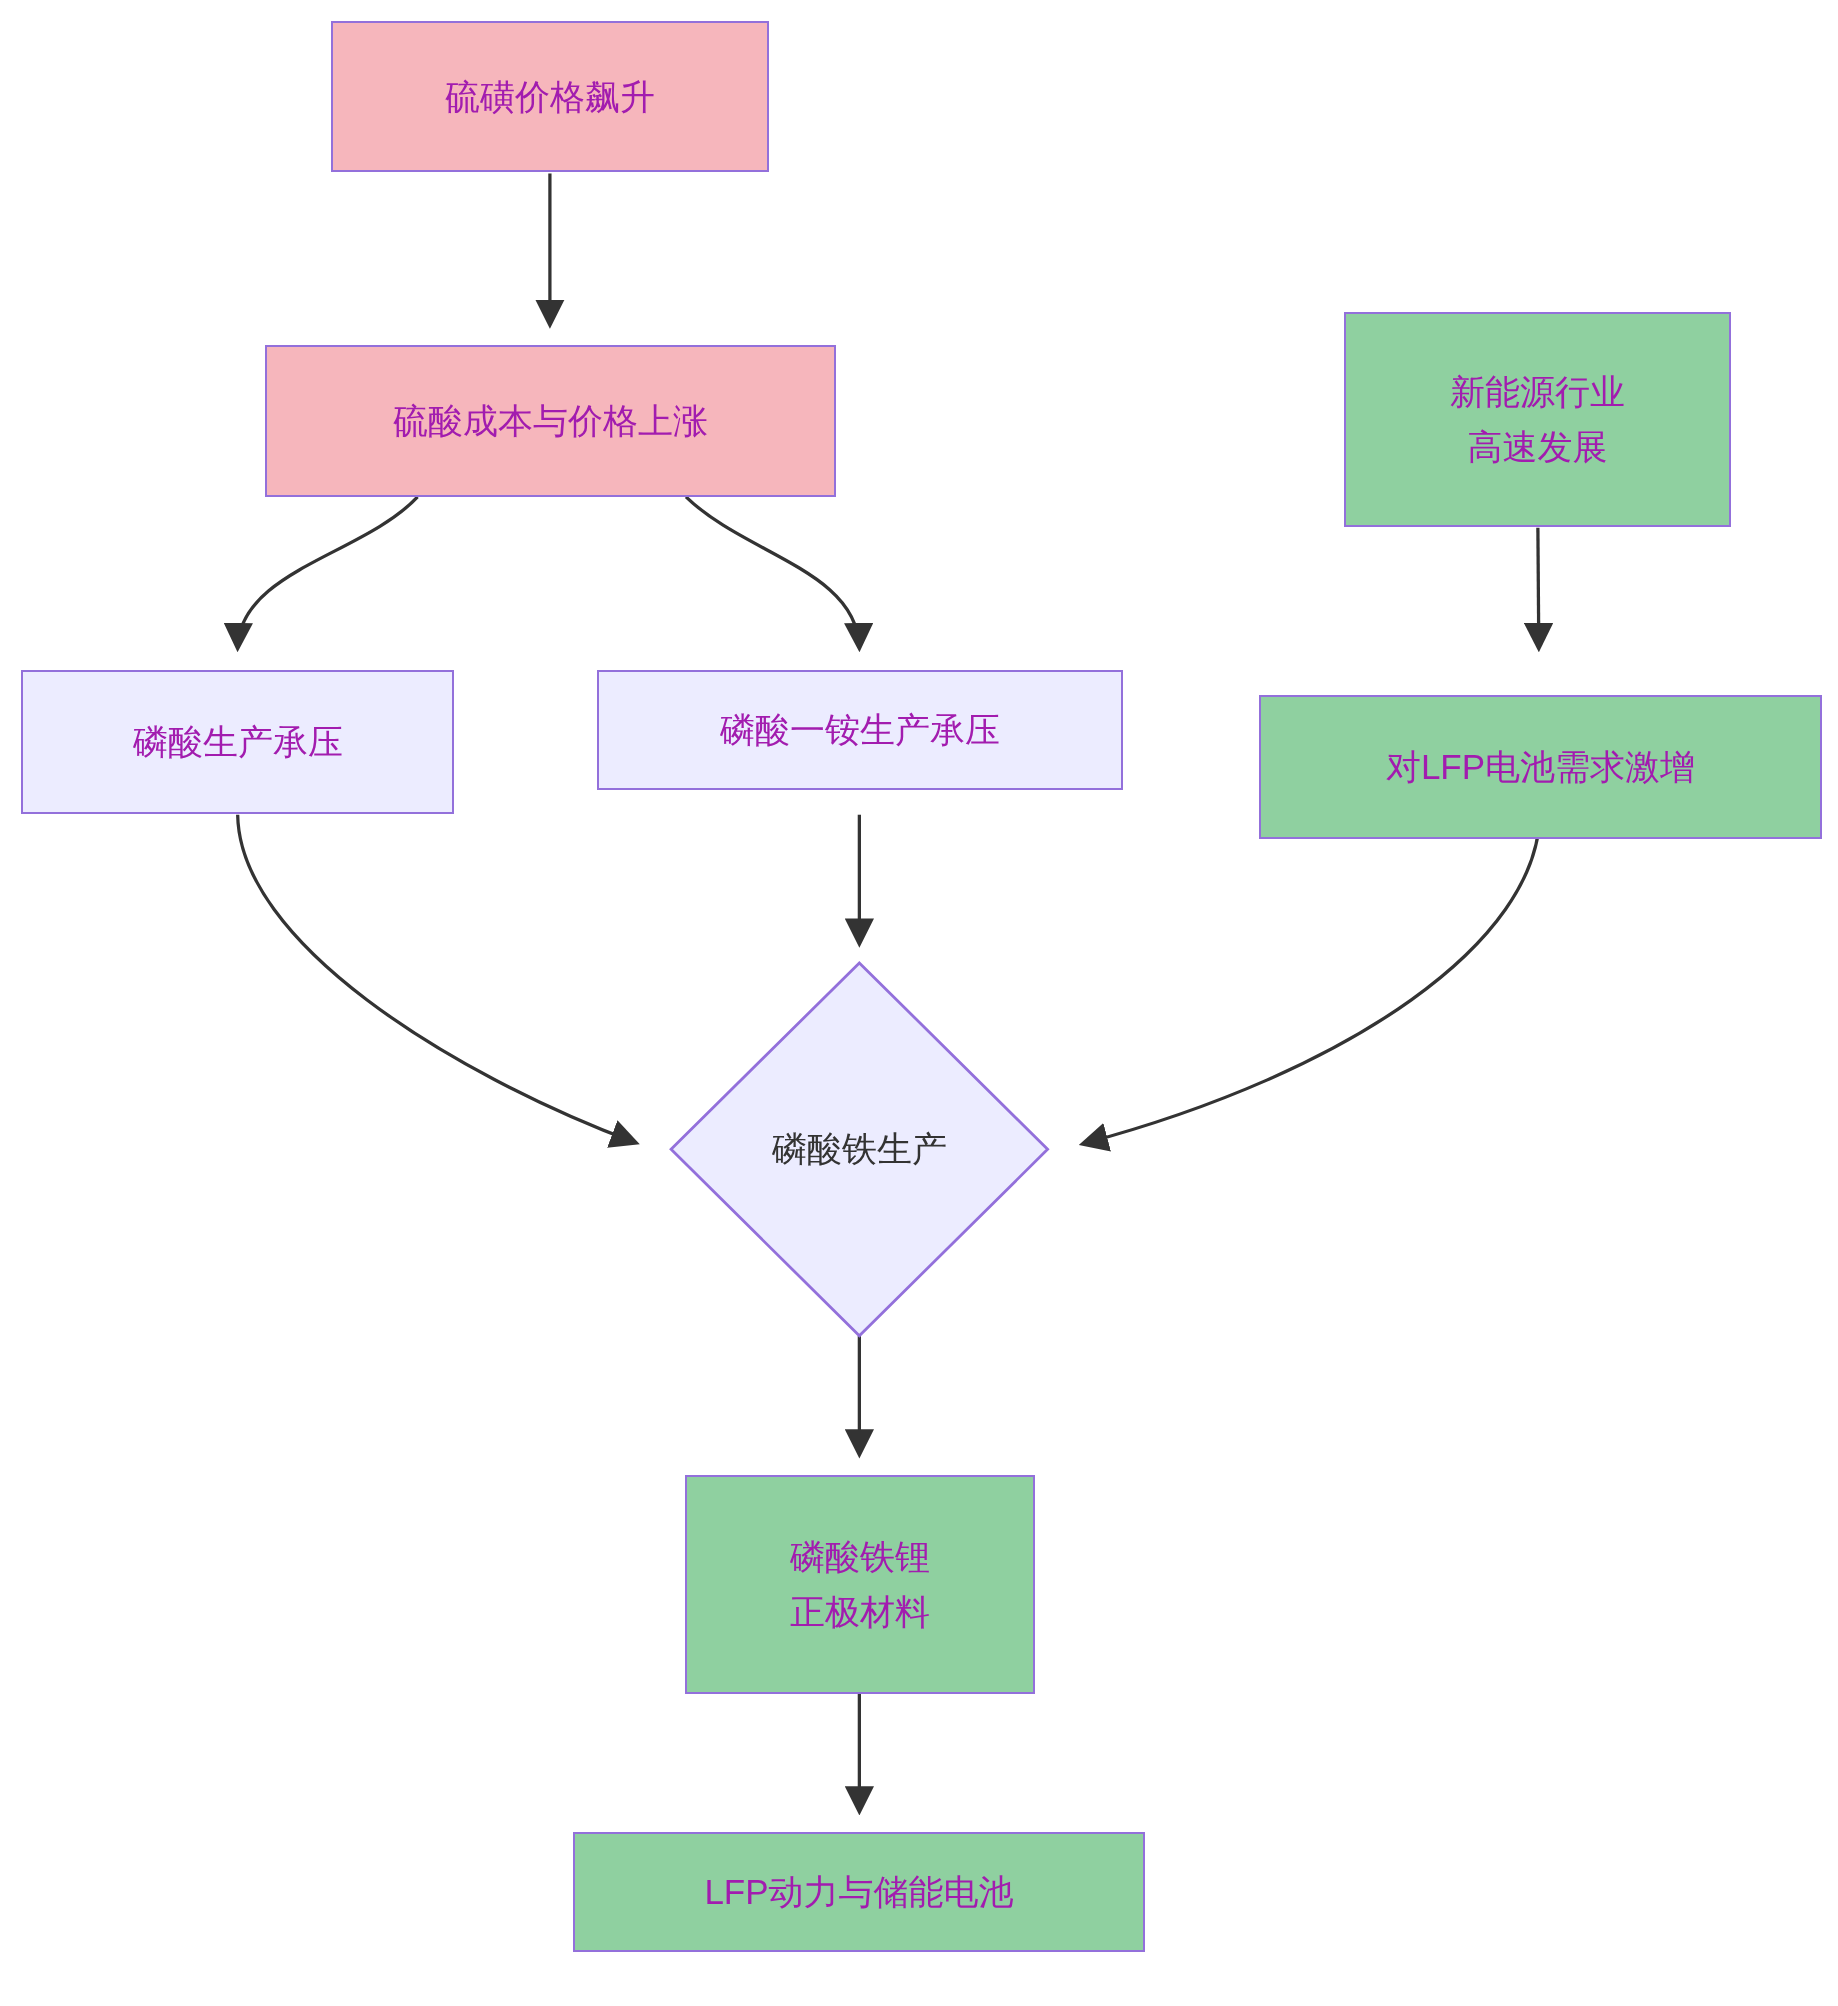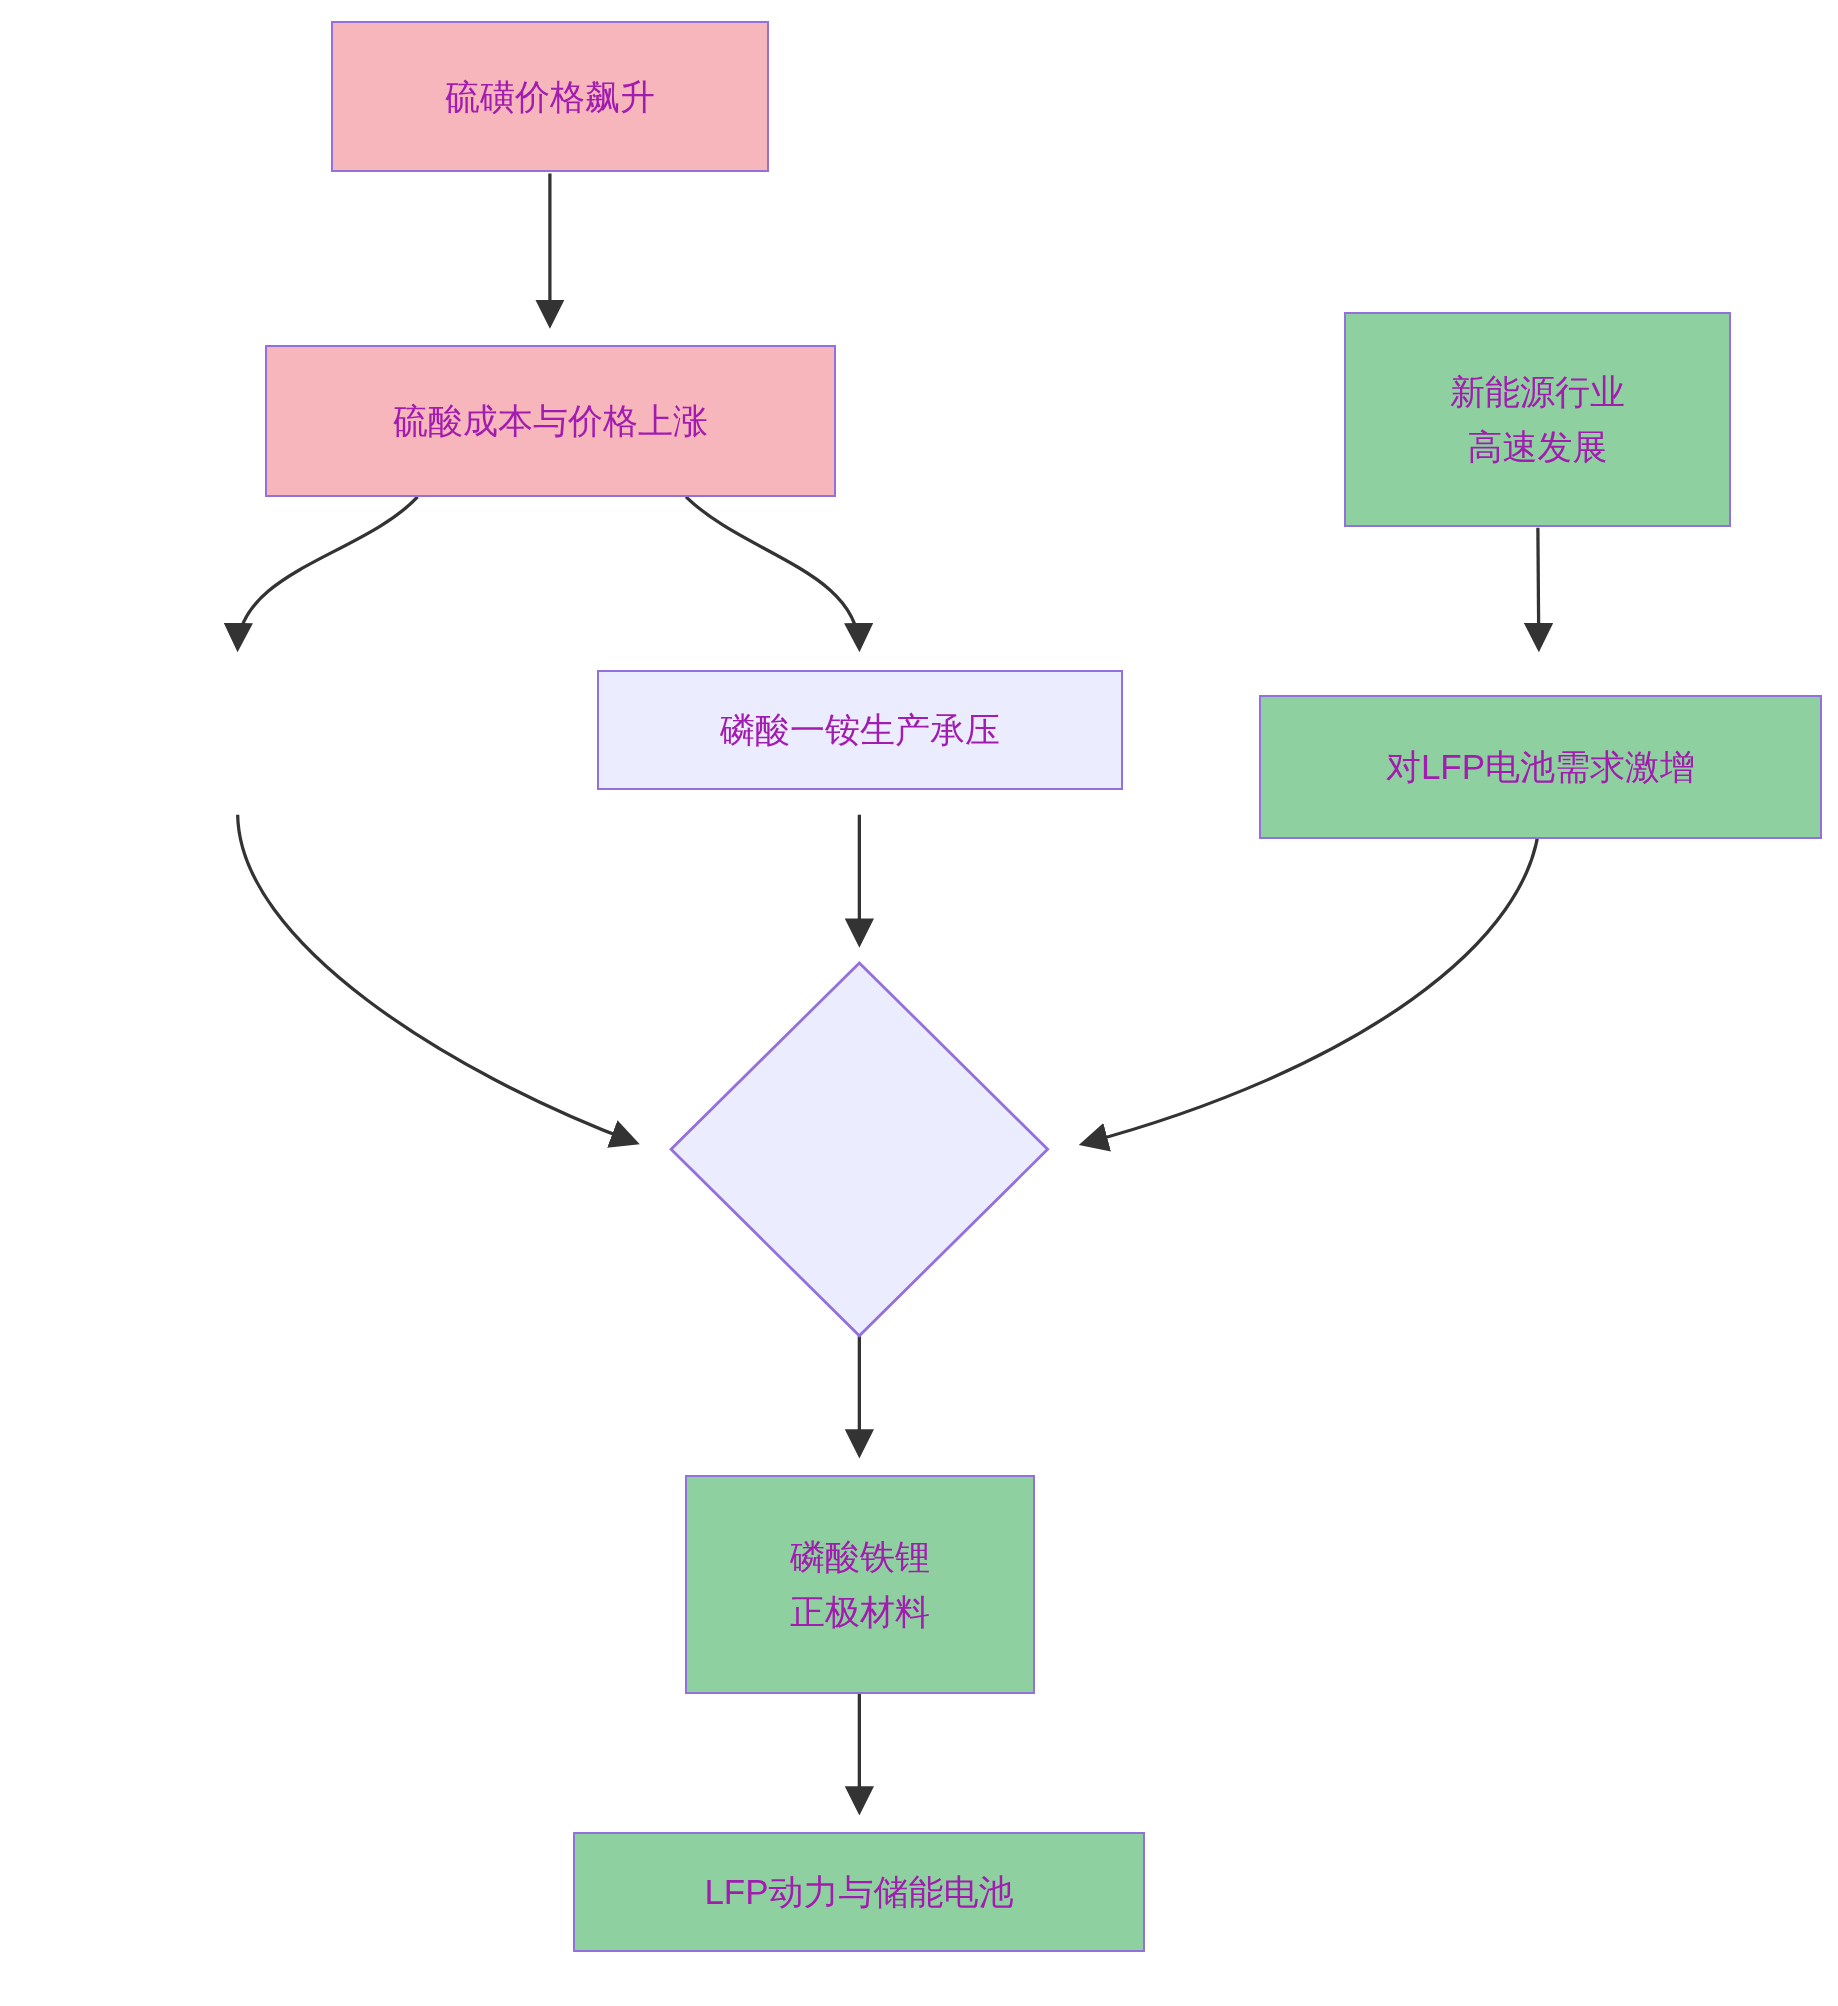--- a/index.html
+++ b/index.html
@@ -93,34 +93,40 @@
   </svg>
 
   <div class="node pink" id="n-sulfur">
     <span class="label-line">硫磺价格飙升</span>
   </div>
 
   <div class="node pink" id="n-sulfuric">
     <span class="label-line">硫酸成本与价格上涨</span>
   </div>
 
+  <div class="node lavender" id="n-phos-acid">
+    <span class="label-line">磷酸生产承压</span>
+  </div>
 
   <div class="node lavender" id="n-map">
     <span class="label-line">磷酸一铵生产承压</span>
   </div>
 
   <div class="node green" id="n-new-energy">
     <span class="label-line">新能源行业</span>
     <span class="label-line">高速发展</span>
   </div>
 
   <div class="node green" id="n-lfp-demand">
     <span class="label-line">对LFP电池需求激增</span>
   </div>
 
+  <div class="diamond-label" id="n-iron-phos-lbl">
+    <span class="label-line">磷酸铁生产</span>
+  </div>
 
   <div class="node green" id="n-cathode">
     <span class="label-line">磷酸铁锂</span>
     <span class="label-line">正极材料</span>
   </div>
 
   <div class="node green" id="n-batteries">
     <span class="label-line">LFP动力与储能电池</span>
   </div>
 

